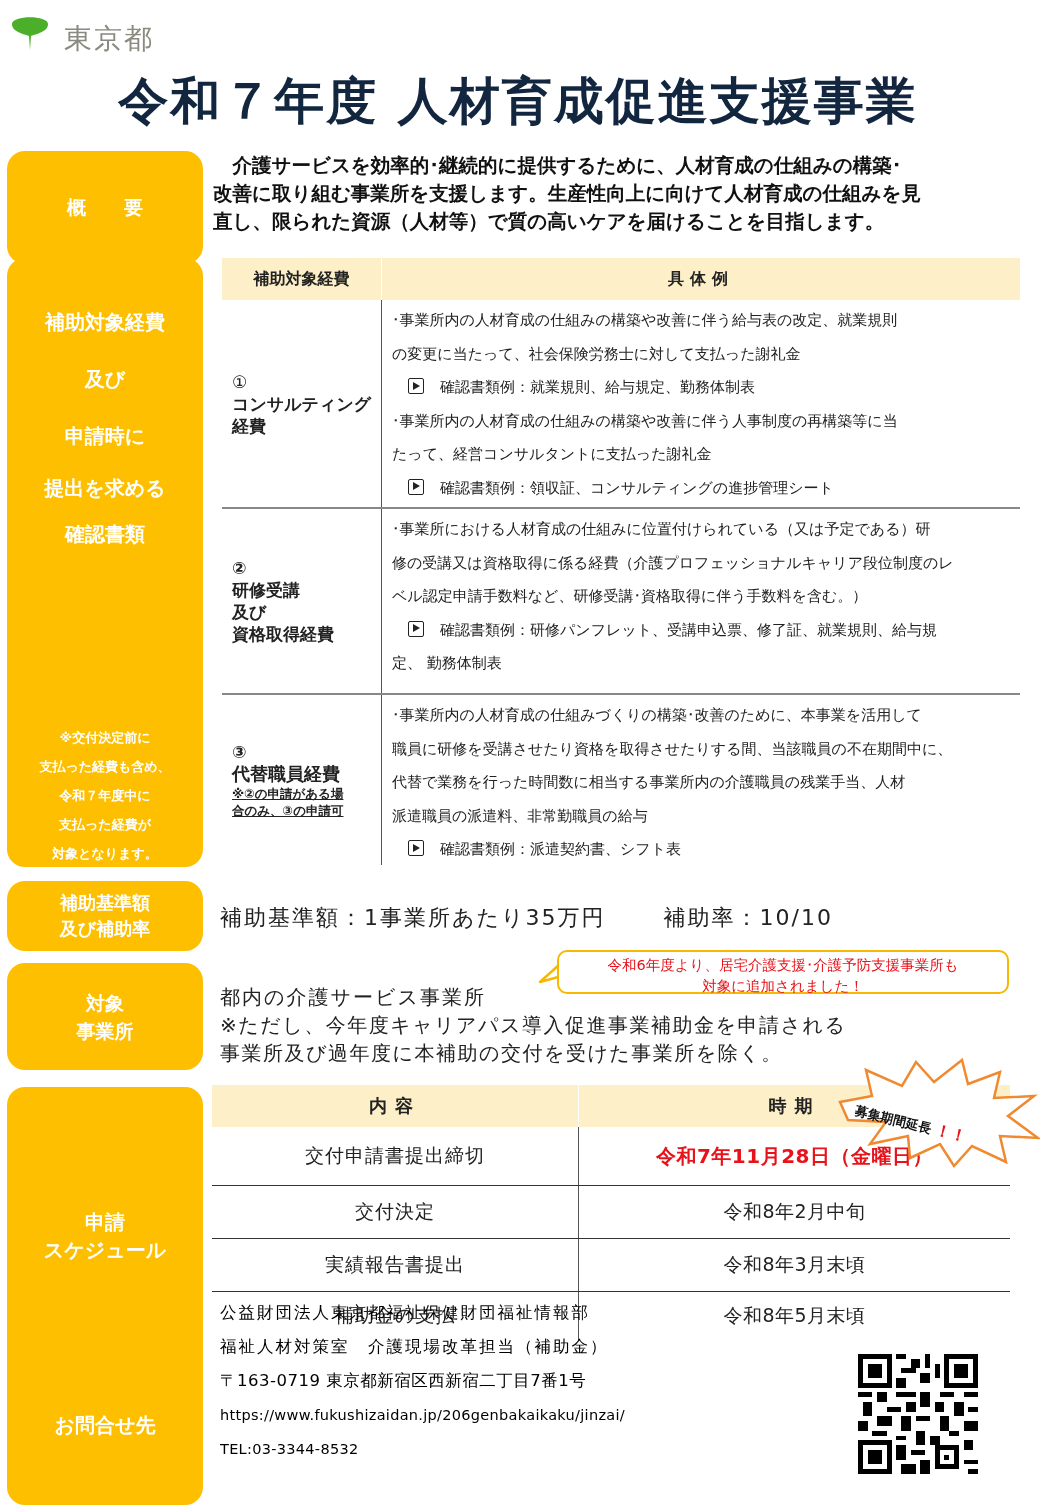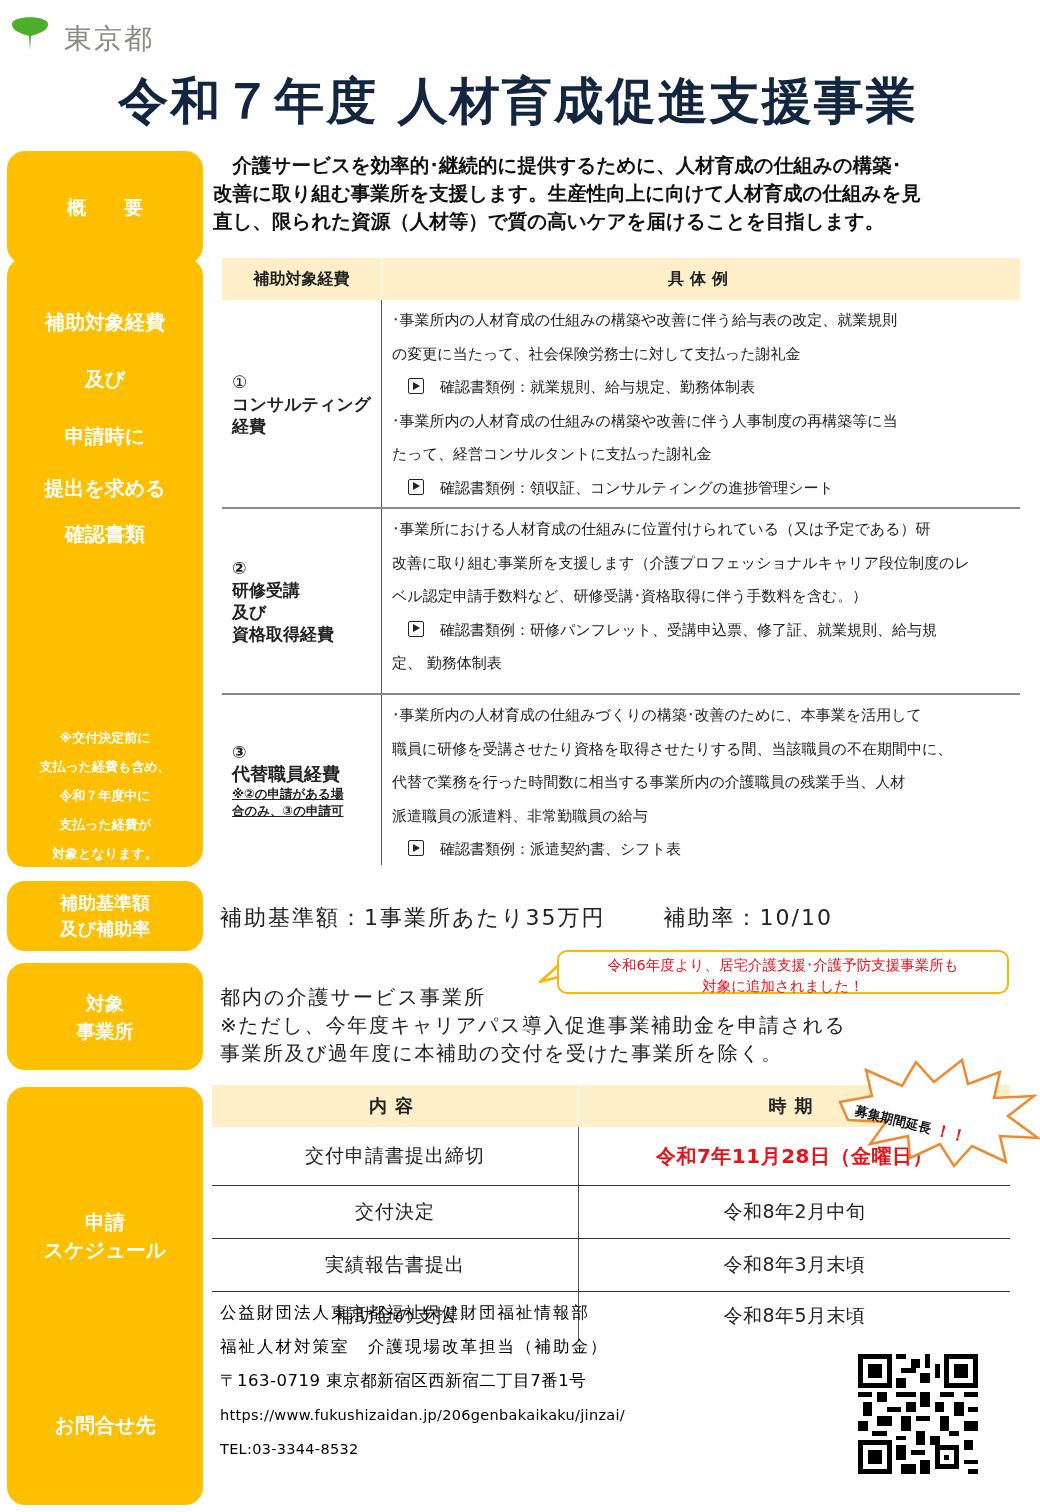--- a/index.html
+++ b/index.html
@@ -126,21 +126,21 @@
 
   <div class="exp-row" style="height:186px;">
     <div class="c1">
       <div>②</div>
       <div>研修受講</div>
       <div>及び</div>
       <div>資格取得経費</div>
     </div>
     <div class="c2">
       <div>･事業所における人材育成の仕組みに位置付けられている（又は予定である）研</div>
-      <div>改善に取り組む事業所を支援します（介護プロフェッショナルキャリア段位制度のレ</div>
+      <div>修の受講又は資格取得に係る経費（介護プロフェッショナルキャリア段位制度のレ</div>
       <div>ベル認定申請手数料など、研修受講･資格取得に伴う手数料を含む。）</div>
       <div class="doc-line"><span class="play-box"></span><span>確認書類例：研修パンフレット、受講申込票、修了証、就業規則、給与規</span></div>
       <div>定、 勤務体制表</div>
     </div>
   </div>
 
   <div class="exp-row" style="height:170px;">
     <div class="c1">
       <div>③</div>
       <div style="font-size:18px;">代替職員経費</div>

